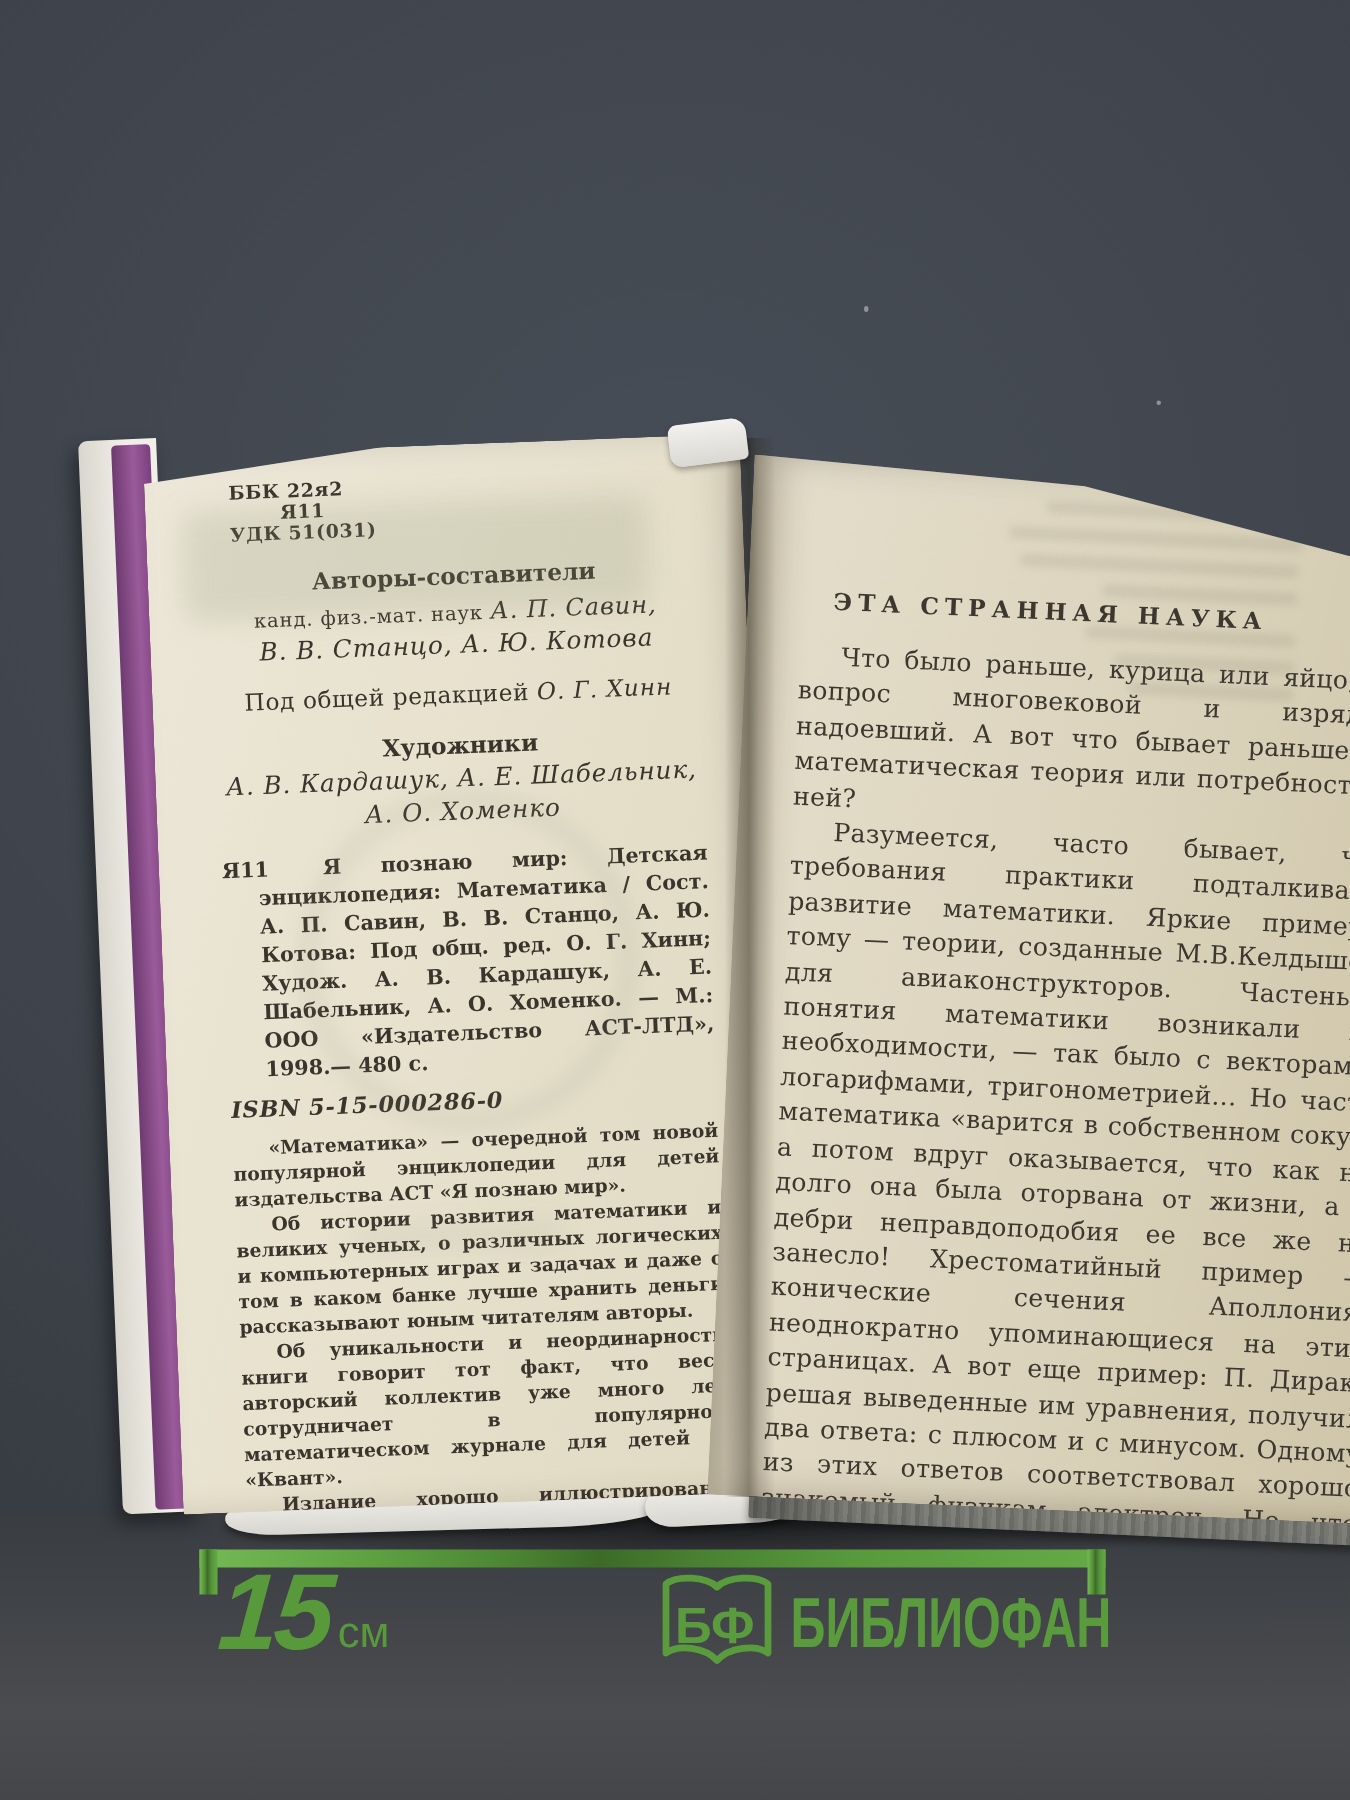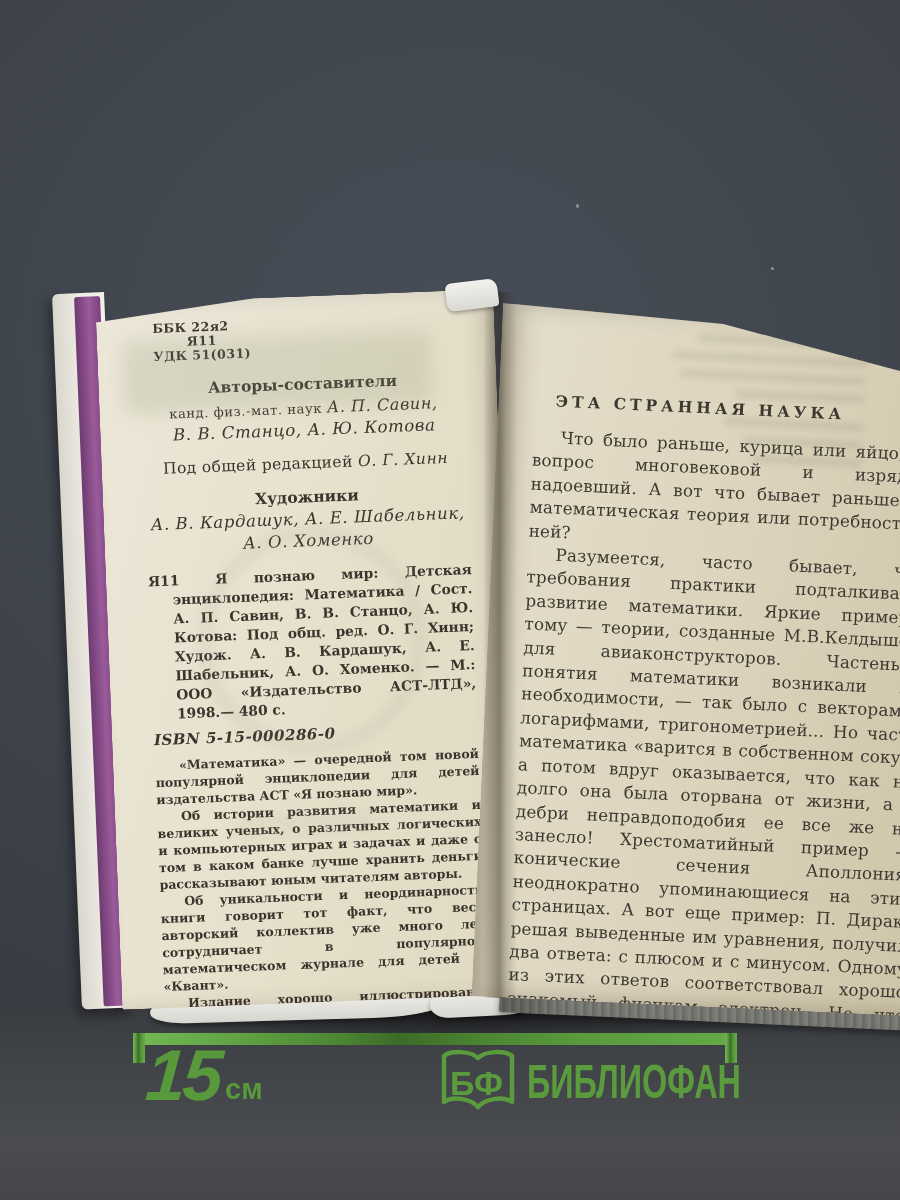--- a/index.html
+++ b/index.html
@@ -91,21 +91,21 @@
 
   
   .ruler-bar{position:absolute;left:133px;top:1033px;width:604px;height:12px;
     background:linear-gradient(90deg,#74b956 0%,#60a242 18%,#4c8634 34%,#3c6b28 44%,#4a8232 56%,#58993c 72%,#65aa47 100%);}
   .ruler-bar::before,.ruler-bar::after{content:"";position:absolute;top:0;width:12px;height:30px;background:inherit;}
   .ruler-bar::before{left:0;}
   .ruler-bar::after{right:0;}
   .ruler-label{position:absolute;left:146px;top:1042px;display:flex;align-items:flex-end;
     color:#589a3b;font-family:"Liberation Sans",sans-serif;}
   .ruler-label .n{font-size:72px;font-weight:700;font-style:italic;line-height:.92;letter-spacing:-3px;transform:skewX(-4deg);}
-  .ruler-label .u{font-size:29px;font-weight:700;margin-left:5px;margin-bottom:2px;}
+  .ruler-label .u{font-size:29px;font-weight:400;margin-left:5px;margin-bottom:2px;}
   .logo{position:absolute;left:437px;top:1048px;display:flex;align-items:center;color:#5a9c3d;
     font-family:"Liberation Sans",sans-serif;}
   .logo svg{display:block;}
   .logo-name{font-size:45px;font-weight:700;letter-spacing:0px;transform:scaleX(.72) scaleY(1.05);
     transform-origin:left center;margin-left:8px;white-space:nowrap;}
 </style>
 </head>
 <body>
 
 <div class="scene">

